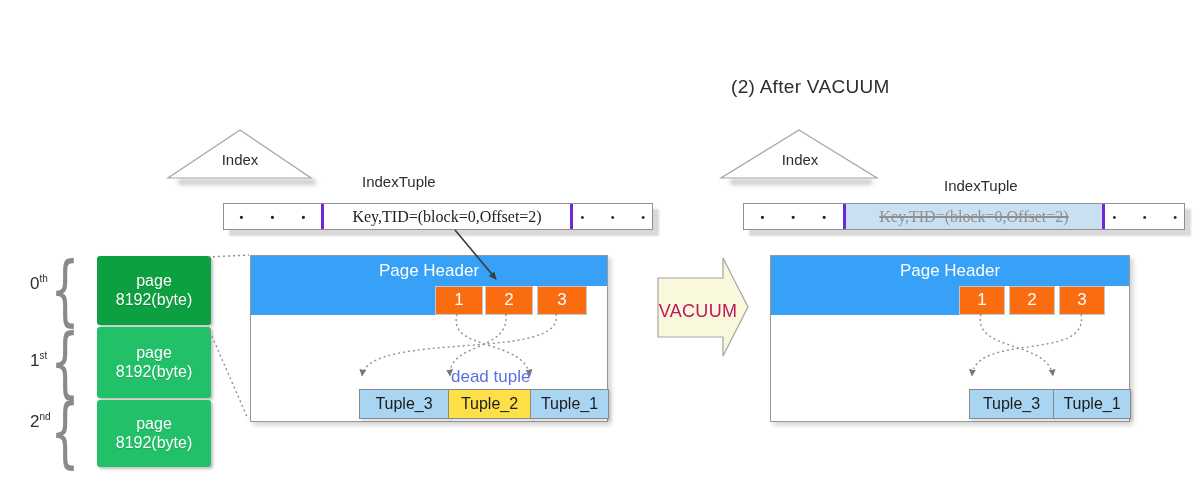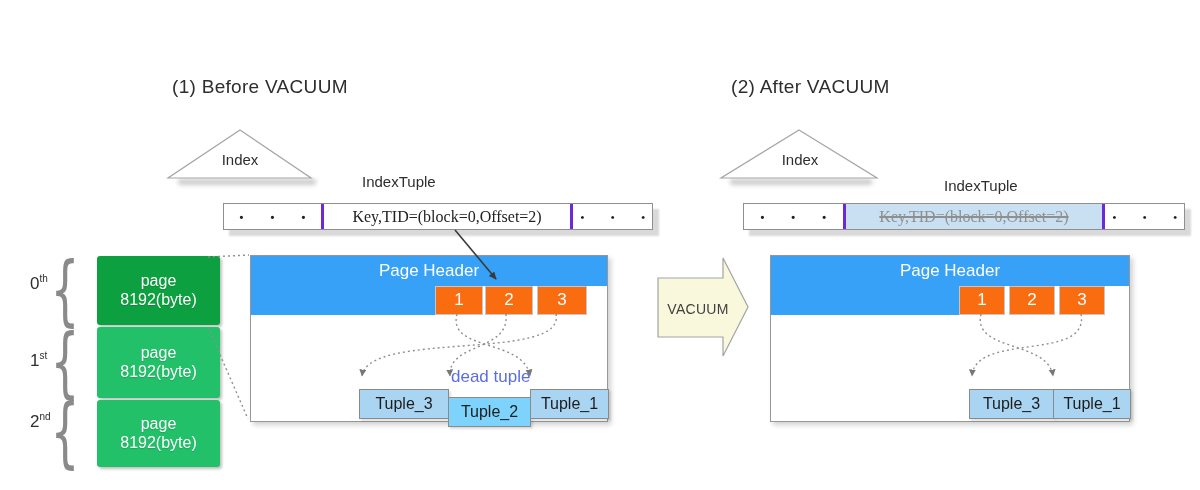--- a/index.html
+++ b/index.html
@@ -18,42 +18,41 @@
   .pagebox { position:absolute; height:167px; background:#fff; border:1px solid #979797;
              box-shadow:3px 3px 5px rgba(0,0,0,.18); z-index:2;padding-left:24px; }
   .ph-top { position:absolute; left:0; top:0; width:100%; height:30px; background:var(--blue);
             color:#fff; font-size:17px; text-align:center; line-height:30px; }
   .ph-band { position:absolute; top:30px; height:29px; background:var(--blue); }
   .lp { position:absolute; top:30px; height:29px; background:var(--orange); border:1px solid #c6c6c6;
         color:#fff; font-size:17px; text-align:center; line-height:26px; }
   .tuple { position:absolute; top:133px; height:30px; border:1px solid #8a8a8a; font-size:16px;
            text-align:center; line-height:28px; color:#1c1c1c; box-shadow:2px 2px 2px rgba(0,0,0,.12); }
   .t-blue { background:#aad5f2; }
-  .t-lav  { background:#7dd3fc;margin-top:8px; }
-  .greenbox { position:absolute; left:97px; width:123px; border-radius:3px; color:#fff;
+  .t-lav  { background:#fde047; }
+  .greenbox { position:absolute; left:97px; width:114px; border-radius:3px; color:#fff;
               display:flex; flex-direction:column; align-items:center; justify-content:center;
               font-size:16px; line-height:1.15; box-shadow:2px 2px 3px rgba(0,0,0,.25); z-index:2;
               text-shadow:0 1px 1px rgba(0,0,0,.15); }
   .ordinal { position:absolute; left:30px; font-size:17px; color:#2e2e2e; }
   .ordinal sup { font-size:10px; }
   .brace { position:absolute; left:50px; width:30px; display:flex; align-items:center; justify-content:center;
            color:#8a8a8a; transform:scaleX(.6); z-index:1; }
   .brace span { font-size:76px; font-family:"DejaVu Sans",sans-serif; }
   .dead-label { position:absolute; font-size:17px; color:#5b6ede; z-index:6; }
-  .vacuum-label { position:absolute; font-size:14px; color:#404040; z-index:6; letter-spacing:.3px; text-align:center; }
+  .vacuum-label { position:absolute; font-size:18px; color:#be185d; z-index:6; letter-spacing:.3px; text-align:center; }
   .overlay { position:absolute; left:0; top:0; z-index:5; pointer-events:none; }
   .dotline { stroke:#8f8f8f; stroke-width:1.4; fill:none; stroke-dasharray:2 3; }
   .blurred { filter:blur(2px); }
 </style>
 </head>
 <body>
 
 <div class="canvas">
 
-  <div class="title" style="left:172px;top:76px">(1) Before VACUUM</div>
   <div class="title" style="left:731px;top:76px">(2) After VACUUM</div>
 
   <svg class="overlay" width="1200" height="490" viewBox="0 0 1200 490">
     <defs>
       <marker id="mGray" markerWidth="9" markerHeight="9" refX="6.5" refY="3.5" orient="auto" markerUnits="userSpaceOnUse">
         <path d="M0,0 L7,3.5 L0,7 Z" fill="#777"></path>
       </marker>
       <marker id="mDark" markerWidth="10" markerHeight="10" refX="7" refY="3.5" orient="auto" markerUnits="userSpaceOnUse">
         <path d="M0,0 L8,3.5 L0,7 Z" fill="#3a3a3a"></path>
       </marker>

